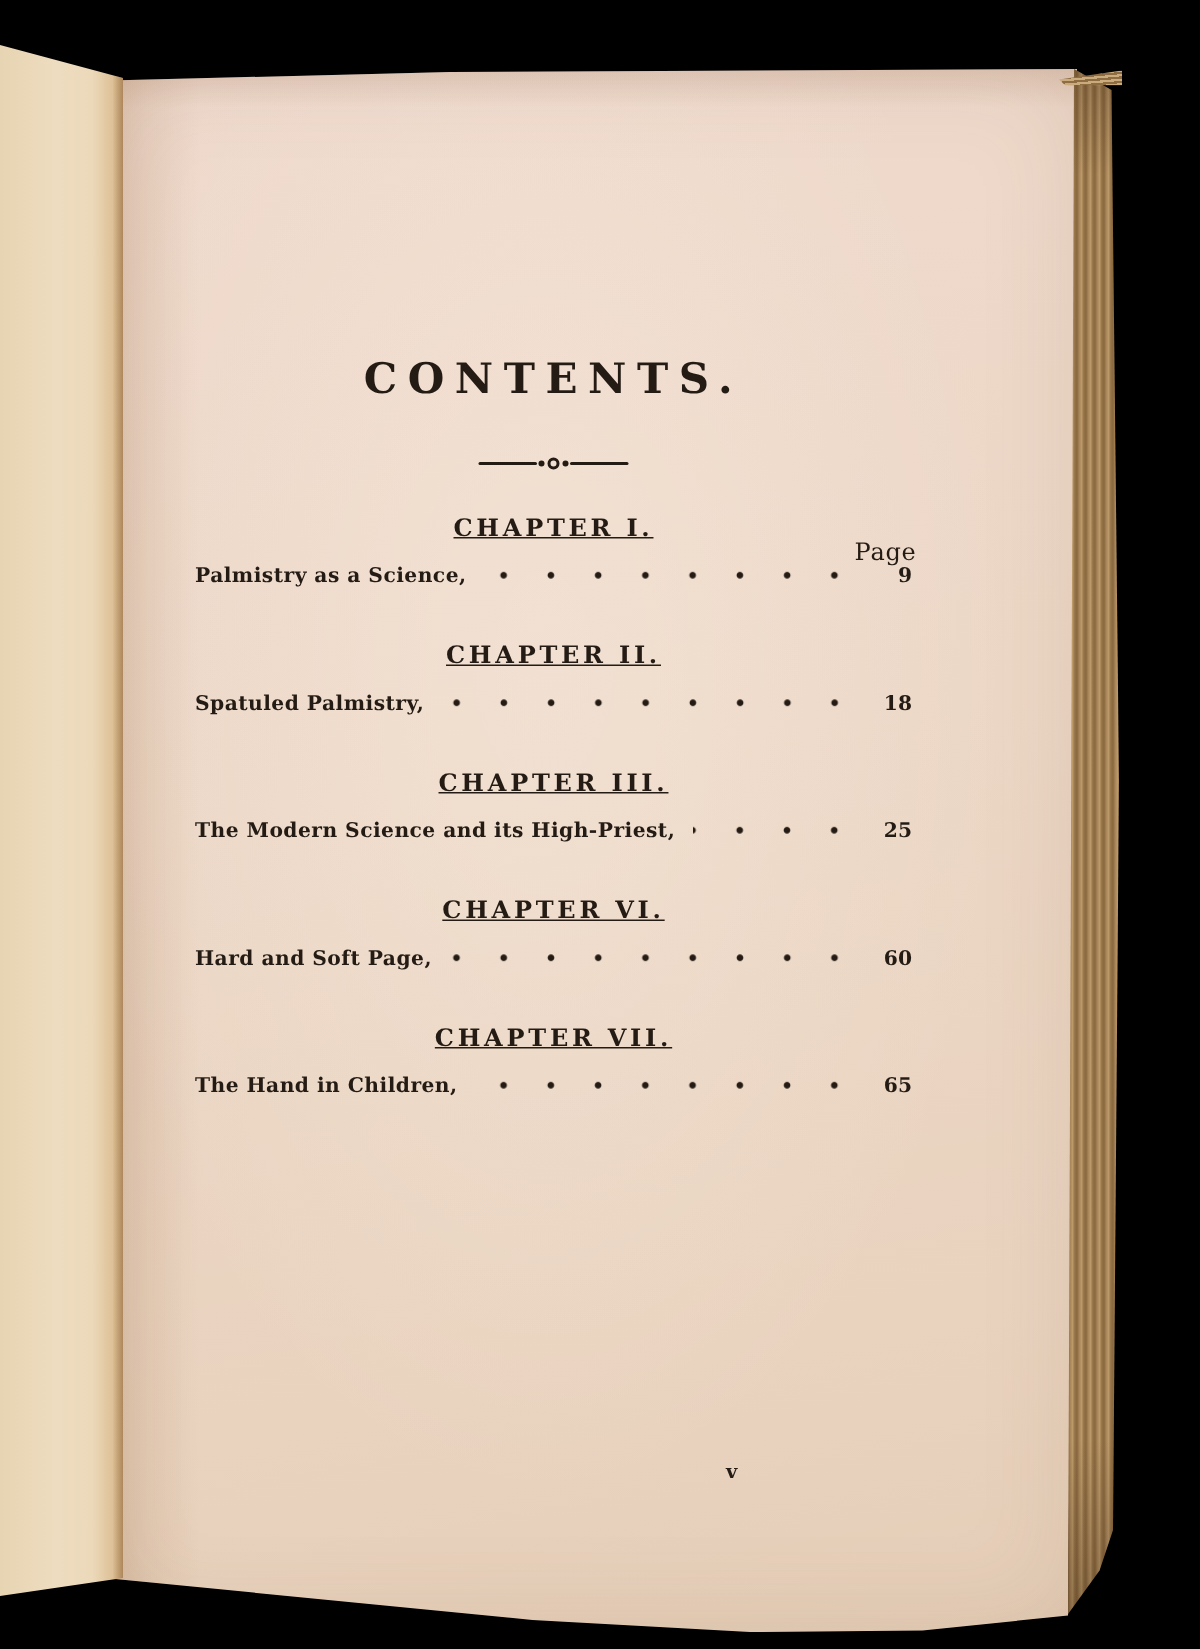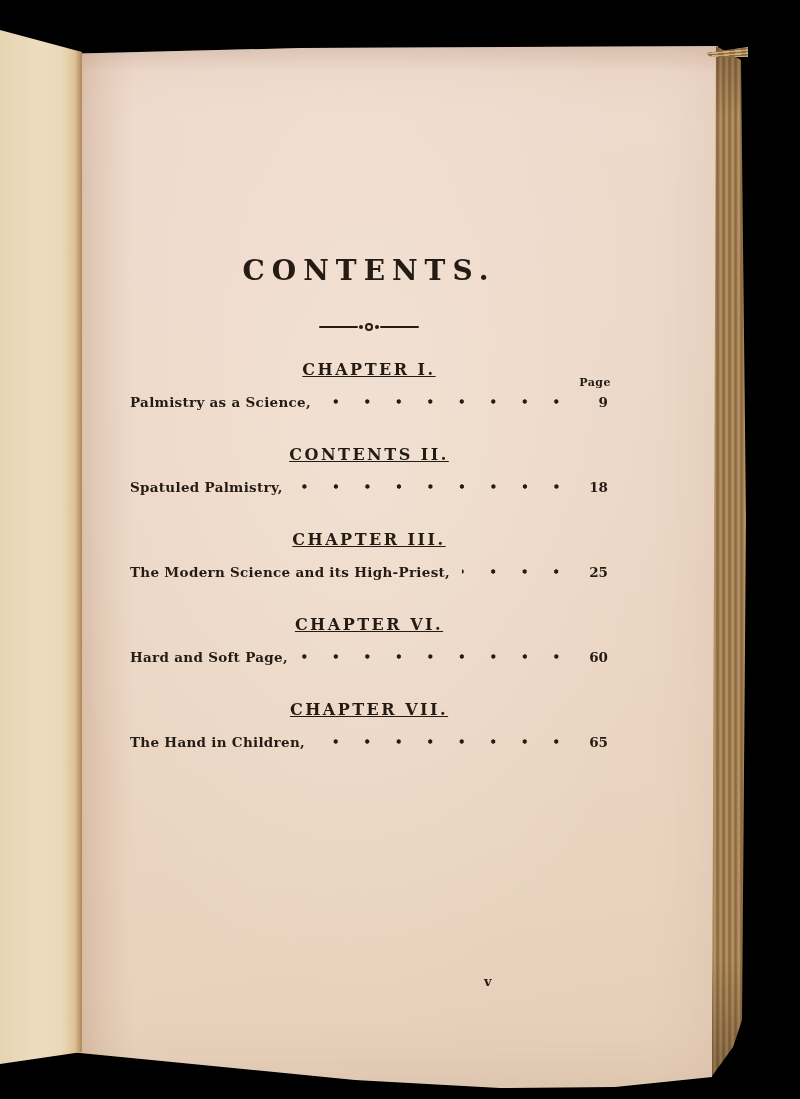--- a/index.html
+++ b/index.html
@@ -43,21 +43,21 @@
       linear-gradient(180deg,rgba(60,40,20,.30) 0%,rgba(60,40,20,0) 7%,rgba(60,40,20,0) 88%,rgba(60,40,20,.35) 100%),
       repeating-linear-gradient(90deg,#8a683e 0px,#a8855a 1.5px,#bb9968 3px,#96744a 4.5px,#8a683e 6px);
     clip-path:polygon(16px 2px,41px 16px,46px 476px,42px 976px,33px 1003px,12px 1032px);
   }
   .edge-ripple{
     position:absolute;left:706px;top:47px;width:42px;height:10px;z-index:2;
     background:repeating-linear-gradient(175deg,#c9ab7e 0 1.5px,#8f6d42 1.5px 3px);
     clip-path:polygon(0 60%,100% 0,100% 100%,10% 100%);
   }
   
-  .text-block{position:absolute;left:130px;top:238px;width:478px;z-index:3;margin-top:18px;}
+  .text-block{position:absolute;left:130px;top:238px;width:478px;z-index:3;}
   .contents-title{
     margin:0 0 37px;text-align:center;
     font-size:28px;line-height:30px;font-weight:bold;letter-spacing:7px;
   }
   .ornament{display:flex;align-items:center;justify-content:center;height:8px;margin:0 0 29px;}
   .orn-line{width:39px;height:2px;background:var(--ink,#241c14);border-radius:1px;}
   .orn-dot{width:4px;height:4px;border-radius:50%;background:var(--ink,#241c14);margin:0 1px;}
   .orn-ring{width:8px;height:8px;border-radius:50%;border:2px solid var(--ink,#241c14);box-sizing:border-box;margin:0 1px;}
   .chapter{margin-bottom:34px;}
   .chapter-heading{
@@ -67,21 +67,21 @@
   .entry{display:flex;align-items:center;height:19px;position:relative;}
   .entry-title{font-size:13.5px;font-weight:bold;letter-spacing:.3px;white-space:nowrap;}
   .leader{
     flex:1;height:19px;margin:0 10px 0 12px;
     background-image:radial-gradient(circle,var(--ink,#241c14) 1.9px,rgba(36,28,20,0) 2.5px);
     background-size:31.5px 19px;background-repeat:repeat-x;background-position:right center;
   }
   .page-num{font-size:13.5px;font-weight:bold;min-width:26px;text-align:right;}
   .page-label{
     position:absolute;right:-3px;top:-16px;
-    font-size:11px;font-weight:bold;letter-spacing:.5px;
+    font-size:16px;font-weight:normal;letter-spacing:.5px;
   }
   .folio{
     position:absolute;left:484px;top:974px;z-index:3;
     font-size:13px;font-weight:bold;letter-spacing:1px;
   }
 </style>
 </head>
 <body>
 
 <div class="scene">
@@ -107,21 +107,21 @@
       <div class="chapter-heading">CHAPTER I.</div>
       <div class="entry">
         <span class="page-label">Page</span>
         <span class="entry-title">Palmistry as a Science,</span>
         <span class="leader"></span>
         <span class="page-num">9</span>
       </div>
     </div>
 
     <div class="chapter">
-      <div class="chapter-heading">CONTENTS II.</div>
+      <div class="chapter-heading">CHAPTER II.</div>
       <div class="entry">
         <span class="entry-title">Spatuled Palmistry,</span>
         <span class="leader"></span>
         <span class="page-num">18</span>
       </div>
     </div>
 
     <div class="chapter">
       <div class="chapter-heading">CHAPTER III.</div>
       <div class="entry">

